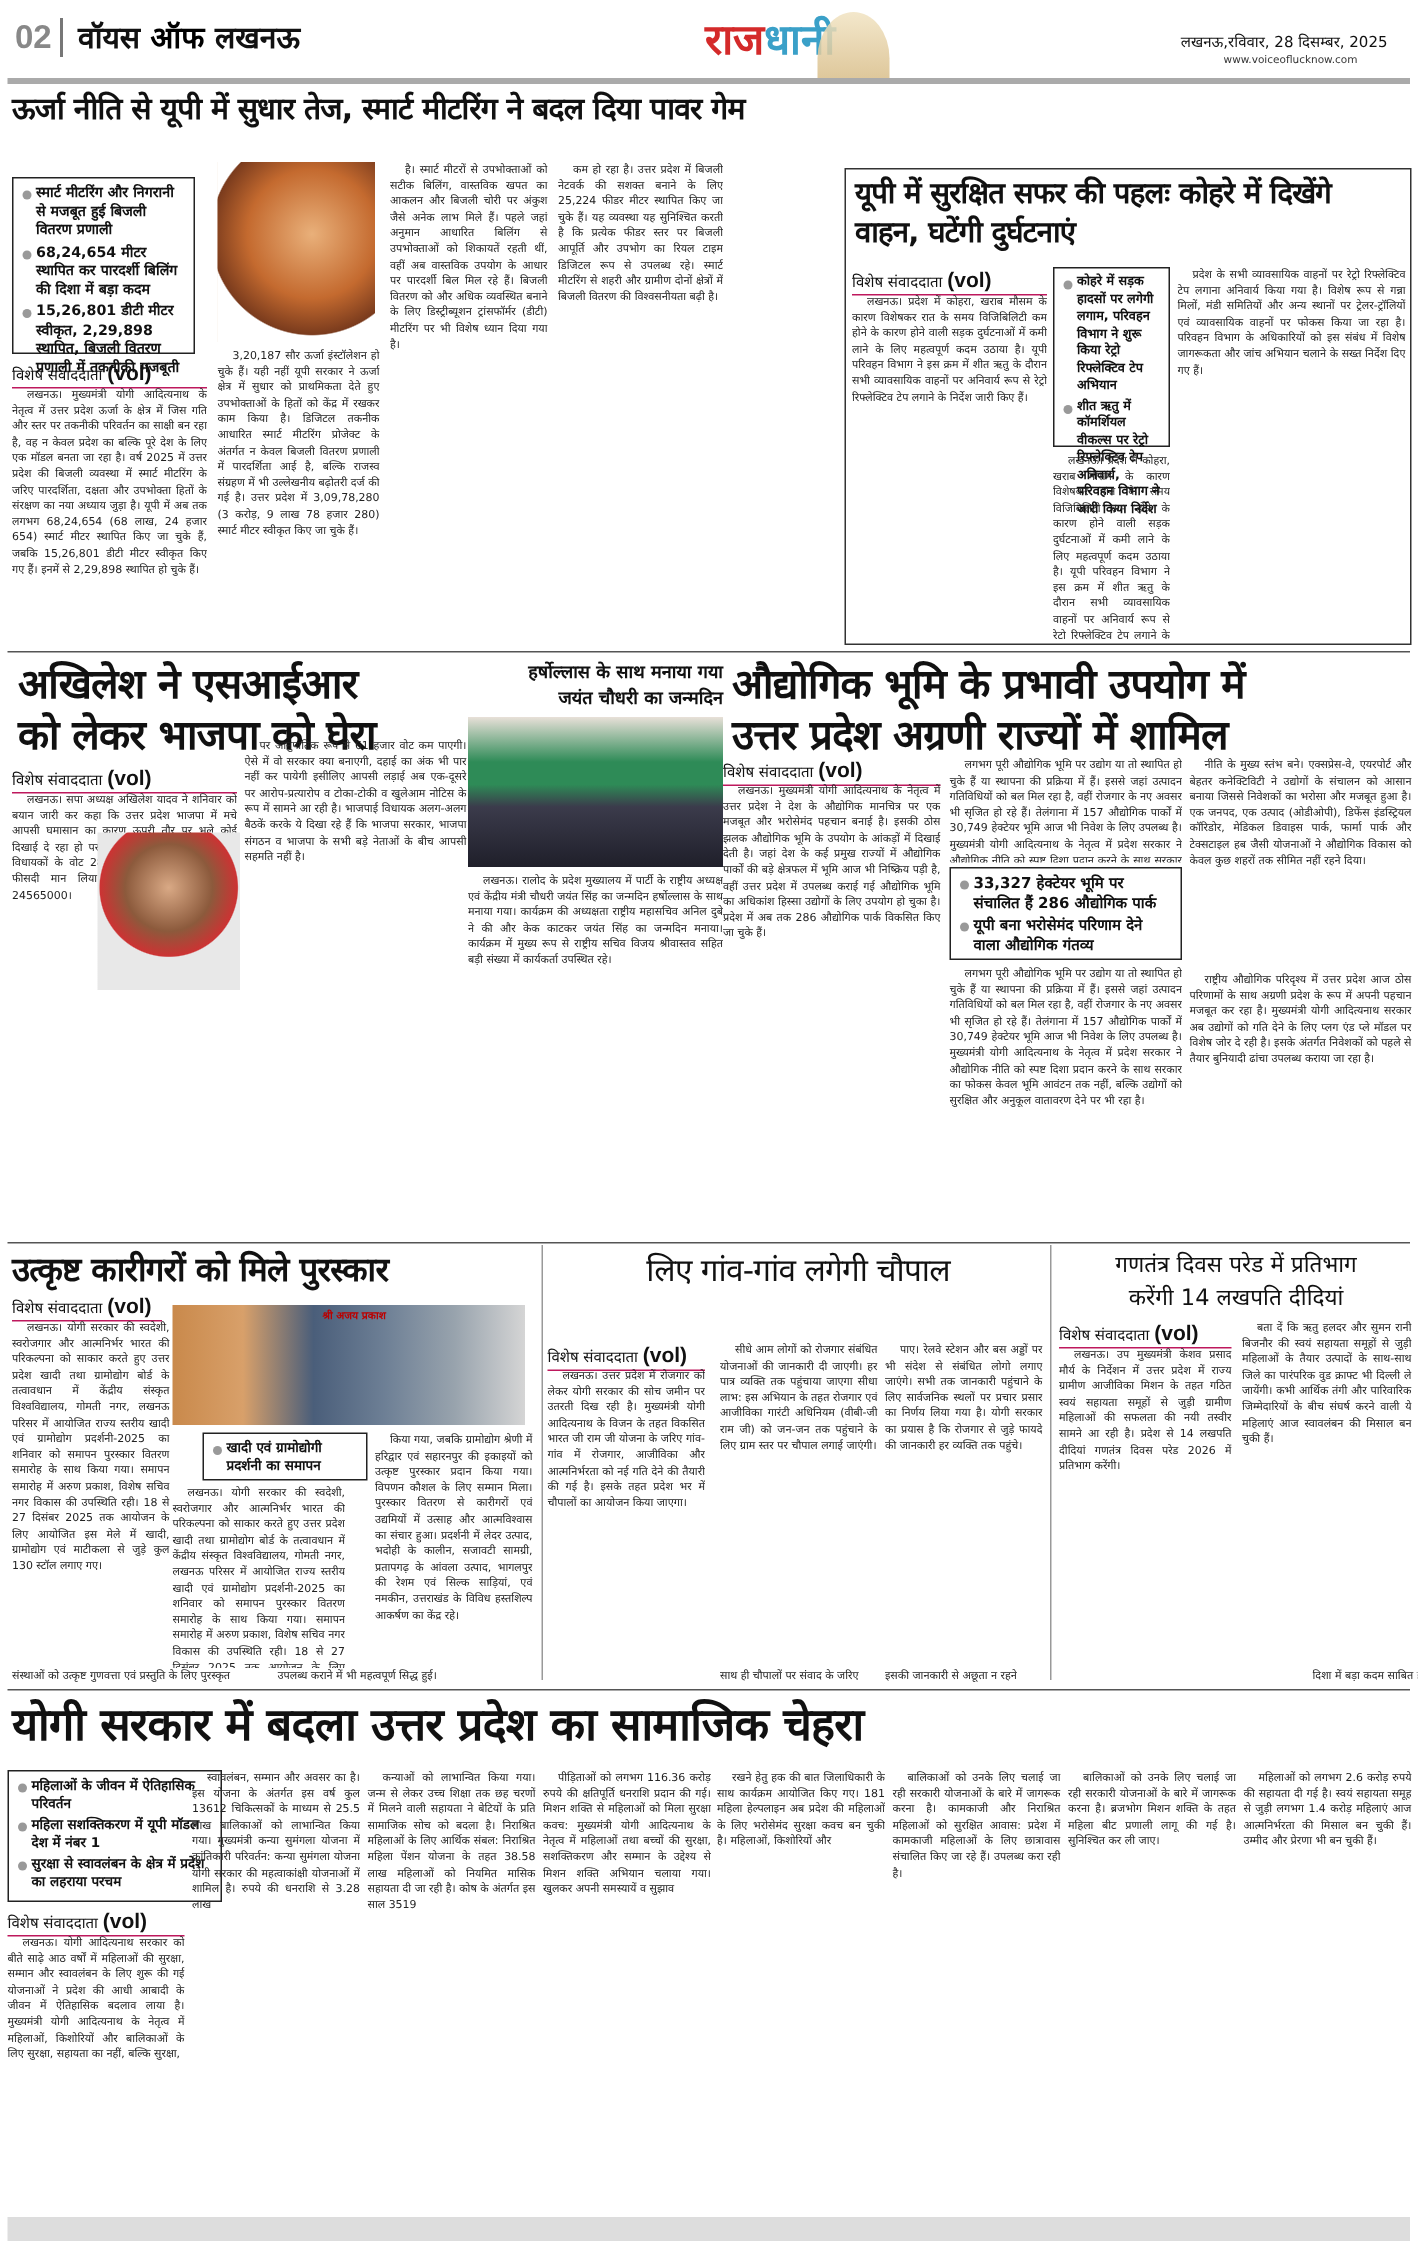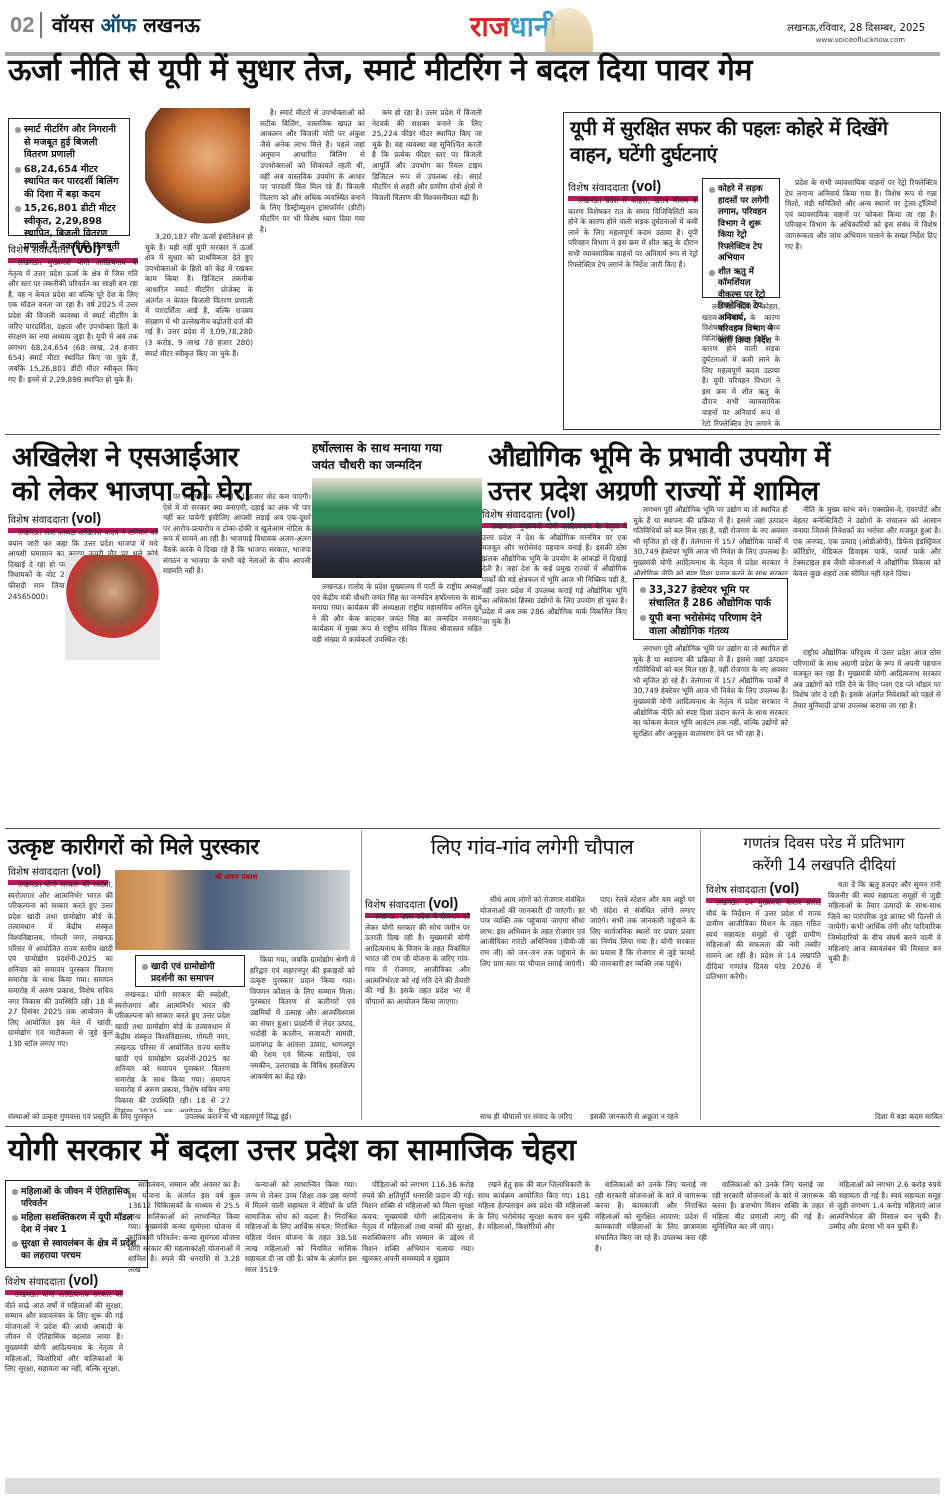--- a/index.html
+++ b/index.html
@@ -2,32 +2,32 @@
 <html><head>
 <meta charset="utf-8">
 <style>
 *{box-sizing:border-box;margin:0;padding:0}
 body{width:945px;height:1500px;background:#fff;font-family:"DejaVu Sans",sans-serif;color:#111;position:relative;overflow:hidden}
 .abs{position:absolute}
 .masthead{left:0;top:0;width:945px;height:56px}
 .pg{left:10px;top:12px;font-size:22px;font-weight:bold;color:#888;font-family:"Liberation Sans",sans-serif}
 .pgsep{left:40px;top:12px;width:2px;height:26px;background:#777}
 .brand{left:52px;top:11px;font-size:20px;font-weight:bold;color:#111}
-.brand .mid{color:#0c4a6e}
+.brand .mid{color:#000000}
 .logo{left:470px;top:6px;font-size:28px;font-weight:bold;color:#d42a2a}
 .logo .b{color:#3aa0c8}
 .dome{left:545px;top:8px;width:48px;height:44px;background:linear-gradient(#f1e3c2,#d9be8a);border-radius:50% 50% 0 0 / 70% 70% 0 0;opacity:.85}
 .dateline{right:20px;top:20px;font-size:10px;color:#111}
 .url{right:40px;top:36px;font-size:7px;color:#333}
 .rule{left:5px;top:52px;width:935px;height:4px;background:#aaa}
 .h1{font-weight:bold;color:#111;white-space:nowrap;letter-spacing:-.5px}
 .boxpts{border:1.5px solid #222;padding:4px 6px;font-size:10.5px;line-height:14px;font-weight:bold;background:#fff}
 .boxpts .pt{padding-left:9px;position:relative;margin-bottom:2px}
 .boxpts .pt:before{content:"";position:absolute;left:0;top:4px;width:6px;height:6px;border-radius:50%;background:#999}
-.byline{font-size:10px;font-weight:normal;border-bottom:5px solid #be185d;padding-bottom:2px;white-space:nowrap}
+.byline{font-size:10px;font-weight:normal;border-bottom:1px solid #be185d;padding-bottom:2px;white-space:nowrap}
 .byline b{font-family:"Liberation Sans",sans-serif;font-size:14px;font-weight:bold}
 .col{font-size:7.3px;line-height:10.6px;color:#222;text-align:justify;overflow:hidden}
 .col p{text-indent:10px;margin-bottom:1px}
 .photo{background:linear-gradient(135deg,#8a6a55,#c9a27c 40%,#6b5a52 70%,#3a3a46);overflow:hidden}
 .vline{width:1px;background:#999}
 .hline{height:1px;background:#999}
 .shade{background:#ddd}
 </style>
 </head>
 <body>
@@ -36,21 +36,21 @@
   <div class="abs pg">02</div>
   <div class="abs pgsep"></div>
   <div class="abs brand"><span>वॉयस</span> <span class="mid">ऑफ</span> <span>लखनऊ</span></div>
   <div class="abs logo"><span>राज</span><span class="b">धानी</span></div>
   <div class="abs dome"></div>
   <div class="abs dateline">लखनऊ,रविवार, 28 दिसम्बर, 2025</div>
   <div class="abs url">www.voiceoflucknow.com</div>
   <div class="abs rule"></div>
 </div>
 
-<div class="abs h1" style="left:8px;top:48px;font-size:30px;">ऊर्जा नीति से यूपी में सुधार तेज, स्मार्ट मीटरिंग ने बदल दिया पावर गेम</div>
+<div class="abs h1" style="left:8px;top:58px;font-size:20px;">ऊर्जा नीति से यूपी में सुधार तेज, स्मार्ट मीटरिंग ने बदल दिया पावर गेम</div>
 <div class="abs boxpts" style="left:8px;top:118px;width:122px;height:118px;font-size:9.5px;line-height:12.5px">
   <div class="pt">स्मार्ट मीटरिंग और निगरानी से मजबूत हुई बिजली वितरण प्रणाली</div>
   <div class="pt">68,24,654 मीटर स्थापित कर पारदर्शी बिलिंग की दिशा में बड़ा कदम</div>
   <div class="pt">15,26,801 डीटी मीटर स्वीकृत, 2,29,898 स्थापित, बिजली वितरण प्रणाली में तकनीकी मजबूती</div>
 </div>
 <div class="abs photo" style="left:145px;top:108px;width:105px;height:120px;background:radial-gradient(circle at 60% 40%,#e9b07a,#c46a2f 45%,#7a3b1d 70%,#fff 71%),#f3e7d9"></div>
 <div class="abs byline" style="left:8px;top:240px;width:130px"><span>विशेष संवाददाता</span> <b>(vol)</b></div>
 <div class="abs col" style="left:8px;top:258px;width:130px;height:172px">
     <p>लखनऊ। मुख्यमंत्री योगी आदित्यनाथ के नेतृत्व में उत्तर प्रदेश ऊर्जा के क्षेत्र में जिस गति और स्तर पर तकनीकी परिवर्तन का साक्षी बन रहा है, वह न केवल प्रदेश का बल्कि पूरे देश के लिए एक मॉडल बनता जा रहा है। वर्ष 2025 में उत्तर प्रदेश की बिजली व्यवस्था में स्मार्ट मीटरिंग के जरिए पारदर्शिता, दक्षता और उपभोक्ता हितों के संरक्षण का नया अध्याय जुड़ा है। यूपी में अब तक लगभग 68,24,654 (68 लाख, 24 हजार 654) स्मार्ट मीटर स्थापित किए जा चुके हैं, जबकि 15,26,801 डीटी मीटर स्वीकृत किए गए हैं। इनमें से 2,29,898 स्थापित हो चुके हैं।</p>
   </div>
@@ -89,21 +89,21 @@
   </div>
 <div class="abs byline" style="left:8px;top:510px;width:150px"><span>विशेष संवाददाता</span> <b>(vol)</b></div>
 <div class="abs col" style="left:8px;top:528px;width:150px;height:295px">
     <p>लखनऊ। सपा अध्यक्ष अखिलेश यादव ने शनिवार को बयान जारी कर कहा कि उत्तर प्रदेश भाजपा में मचे आपसी घमासान का कारण ऊपरी तौर पर भले कोई दिखाई दे रहा हो पर असल कारण ये है कि भाजपाई विधायकों के वोट 28900000 का अगर केवल 85 फीसदी मान लिया जाए तो भी आंकड़ा होगा 24565000।</p>
   </div>
 <div class="abs photo" style="left:65px;top:555px;width:95px;height:105px;background:radial-gradient(circle at 50% 35%,#d9a985,#8c5a3c 35%,#c33 55%,#e8e8e8 56%)"></div>
 <div class="abs col" style="left:163px;top:492px;width:148px;height:330px">
     <p>पर आनुपातिक रूप से 61 हजार वोट कम पाएगी। ऐसे में वो सरकार क्या बनाएगी, दहाई का अंक भी पार नहीं कर पायेगी इसीलिए आपसी लड़ाई अब एक-दूसरे पर आरोप-प्रत्यारोप व टोका-टोकी व खुलेआम नोटिस के रूप में सामने आ रही है। भाजपाई विधायक अलग-अलग बैठकें करके ये दिखा रहे हैं कि भाजपा सरकार, भाजपा संगठन व भाजपा के सभी बड़े नेताओं के बीच आपसी सहमति नहीं है।</p>
   </div>
 
-<div class="abs" style="left:312px;top:440px;width:170px;text-align:left;font-size:12px;font-weight:bold;line-height:17px">
+<div class="abs" style="left:312px;top:440px;width:170px;text-align:right;font-size:12px;font-weight:bold;line-height:17px">
     <div>हर्षोल्लास के साथ मनाया गया</div>
     <div>जयंत चौधरी का जन्मदिन</div>
   </div>
 <div class="abs photo" style="left:312px;top:478px;width:170px;height:100px;background:linear-gradient(180deg,#e8e0d8 0%,#2e8b57 30%,#2e8b57 45%,#3b3b4b 60%,#1f1f2a 100%)"></div>
 <div class="abs col" style="left:312px;top:582px;width:170px;height:242px">
     <p>लखनऊ। रालोद के प्रदेश मुख्यालय में पार्टी के राष्ट्रीय अध्यक्ष एवं केंद्रीय मंत्री चौधरी जयंत सिंह का जन्मदिन हर्षोल्लास के साथ मनाया गया। कार्यक्रम की अध्यक्षता राष्ट्रीय महासचिव अनिल दुबे ने की और केक काटकर जयंत सिंह का जन्मदिन मनाया। कार्यक्रम में मुख्य रूप से राष्ट्रीय सचिव विजय श्रीवास्तव सहित बड़ी संख्या में कार्यकर्ता उपस्थित रहे।</p>
   </div>
 
 <div class="abs h1" style="left:488px;top:440px;font-size:27px;line-height:34px">
     <div>औद्योगिक भूमि के प्रभावी उपयोग में</div>

